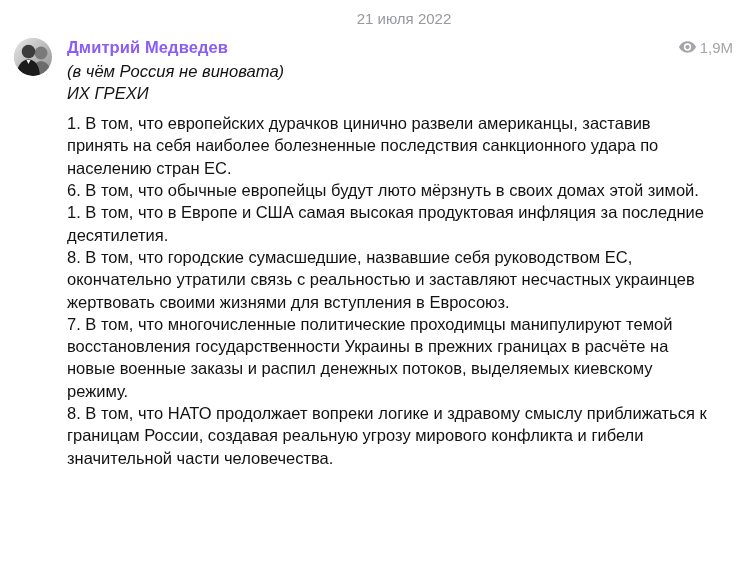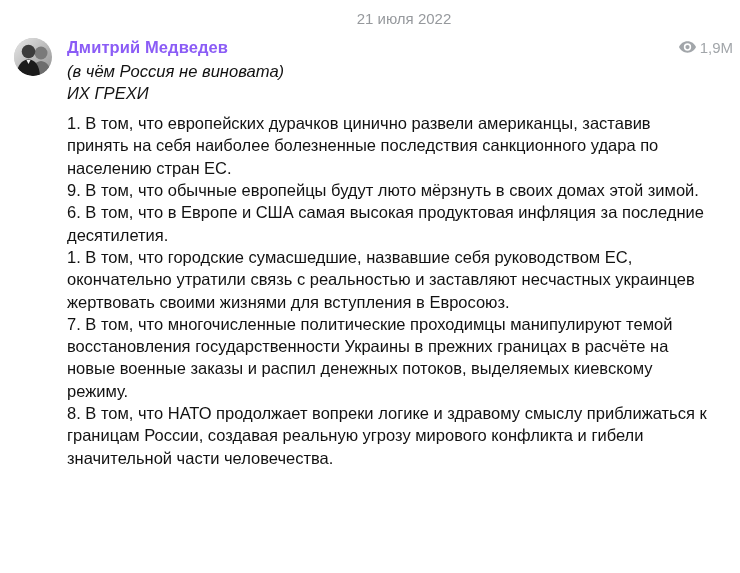--- a/index.html
+++ b/index.html
@@ -114,21 +114,21 @@
       </span>
     </div>
 
     <div class="title-block">
         <div class="line">(в чём Россия не виновата)</div>
         <div class="line">ИХ ГРЕХИ</div>
       </div>
 
     <div class="body-block">
         <div class="line">1. В том, что европейских дурачков цинично развели американцы, заставив принять на себя наиболее болезненные последствия санкционного удара по населению стран ЕС.</div>
-        <div class="line">9. В том, что обычные европейцы будут люто мёрзнуть в своих домах этой зимой.</div>
-        <div class="line">6. В том, что в Европе и США самая высокая продуктовая инфляция за последние десятилетия.</div>
-        <div class="line">1. В том, что городские сумасшедшие, назвавшие себя руководством ЕС, окончательно утратили связь с реальностью и заставляют несчастных украинцев жертвовать своими жизнями для вступления в Евросоюз.</div>
+        <div class="line">6. В том, что обычные европейцы будут люто мёрзнуть в своих домах этой зимой.</div>
+        <div class="line">1. В том, что в Европе и США самая высокая продуктовая инфляция за последние десятилетия.</div>
+        <div class="line">8. В том, что городские сумасшедшие, назвавшие себя руководством ЕС, окончательно утратили связь с реальностью и заставляют несчастных украинцев жертвовать своими жизнями для вступления в Евросоюз.</div>
         <div class="line">7. В том, что многочисленные политические проходимцы манипулируют темой восстановления государственности Украины в прежних границах в расчёте на новые военные заказы и распил денежных потоков, выделяемых киевскому режиму.</div>
         <div class="line">8. В том, что НАТО продолжает вопреки логике и здравому смыслу приближаться к границам России, создавая реальную угрозу мирового конфликта и гибели значительной части человечества.</div>
       </div>
   </div>
 
 </div>
 
 </body></html>

